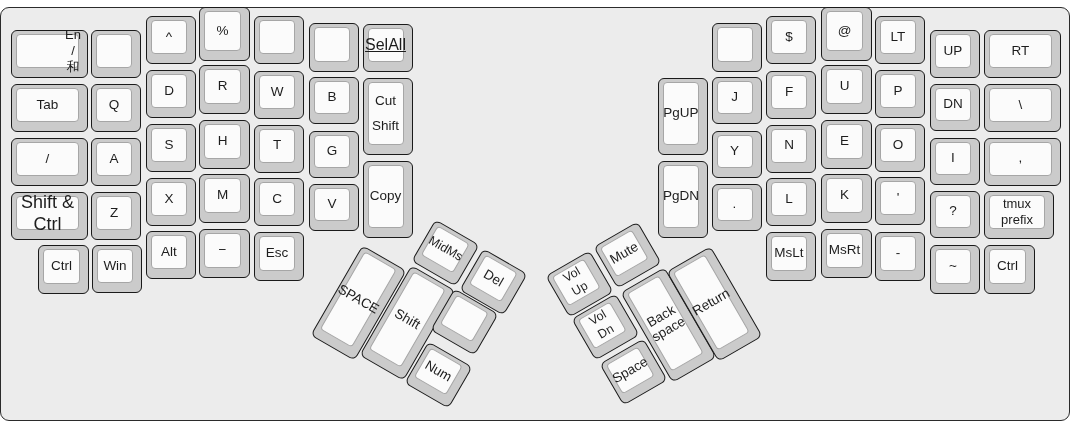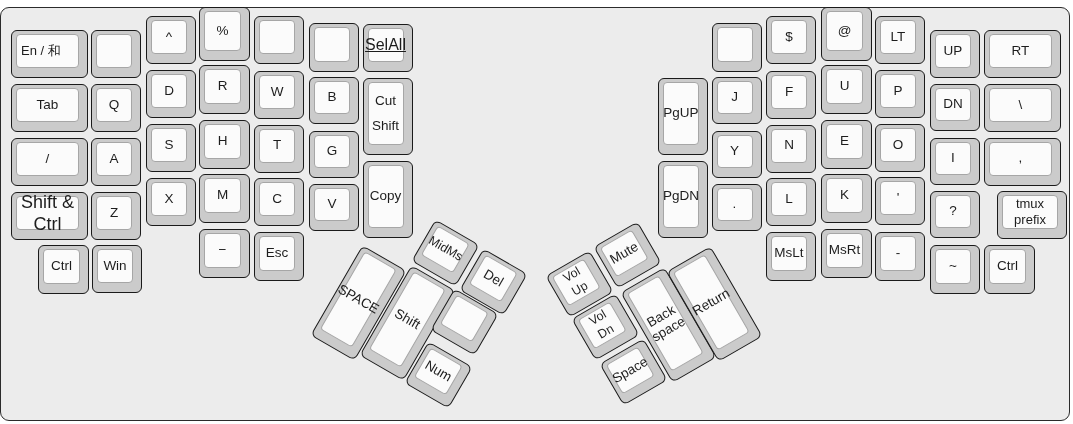--- a/index.html
+++ b/index.html
@@ -35,21 +35,21 @@
   }
 </style>
 </head>
 <body>
 
 <div class="stage">
   <div class="board"></div>
   <div class="keys-layer">
       <div class="key" style="left: 11px; top: 30px; width: 77px; height: 48px;">
         <div class="keytop align-left">
-          <span class="legend" style="font-size: 13px;">En / 和</span>
+          <span class="legend" style="font-size: 13px; margin-left: 44px;">En / 和</span>
         </div>
       </div>
       <div class="key" style="left: 11px; top: 84px; width: 77px; height: 48px;">
         <div class="keytop">
           <span class="legend">Tab</span>
         </div>
       </div>
       <div class="key" style="left: 11px; top: 138px; width: 77px; height: 48px;">
         <div class="keytop">
           <span class="legend">/</span>
@@ -101,20 +101,25 @@
         </div>
       </div>
       <div class="key" style="left: 146px; top: 124px; width: 50px; height: 48px;">
         <div class="keytop">
           <span class="legend">S</span>
         </div>
       </div>
       <div class="key" style="left: 146px; top: 178px; width: 50px; height: 48px;">
         <div class="keytop">
           <span class="legend">X</span>
+        </div>
+      </div>
+      <div class="key" style="left: 146px; top: 231px; width: 50px; height: 48px;">
+        <div class="keytop">
+          <span class="legend">Alt</span>
         </div>
       </div>
       <div class="key" style="left: 199px; top: 7px; width: 51px; height: 54px;">
         <div class="keytop">
           <span class="legend">%</span>
         </div>
       </div>
       <div class="key" style="left: 199px; top: 65px; width: 51px; height: 49px;">
         <div class="keytop">
           <span class="legend">R</span>
@@ -395,21 +400,21 @@
       <div class="key" style="left: 984px; top: 84px; width: 77px; height: 48px;">
         <div class="keytop">
           <span class="legend">\</span>
         </div>
       </div>
       <div class="key" style="left: 984px; top: 137.5px; width: 77px; height: 48px;">
         <div class="keytop">
           <span class="legend">,</span>
         </div>
       </div>
-      <div class="key" style="left: 984px; top: 191px; width: 70px; height: 48px; margin-left: 13px;">
+      <div class="key" style="left: 984px; top: 191px; width: 70px; height: 48px;">
         <div class="keytop">
           <span class="legend" style="font-size: 13px;">tmux prefix</span>
         </div>
       </div>
       <div class="key" style="left: 984px; top: 245px; width: 51px; height: 49px;">
         <div class="keytop">
           <span class="legend">Ctrl</span>
         </div>
       </div>
     </div>

